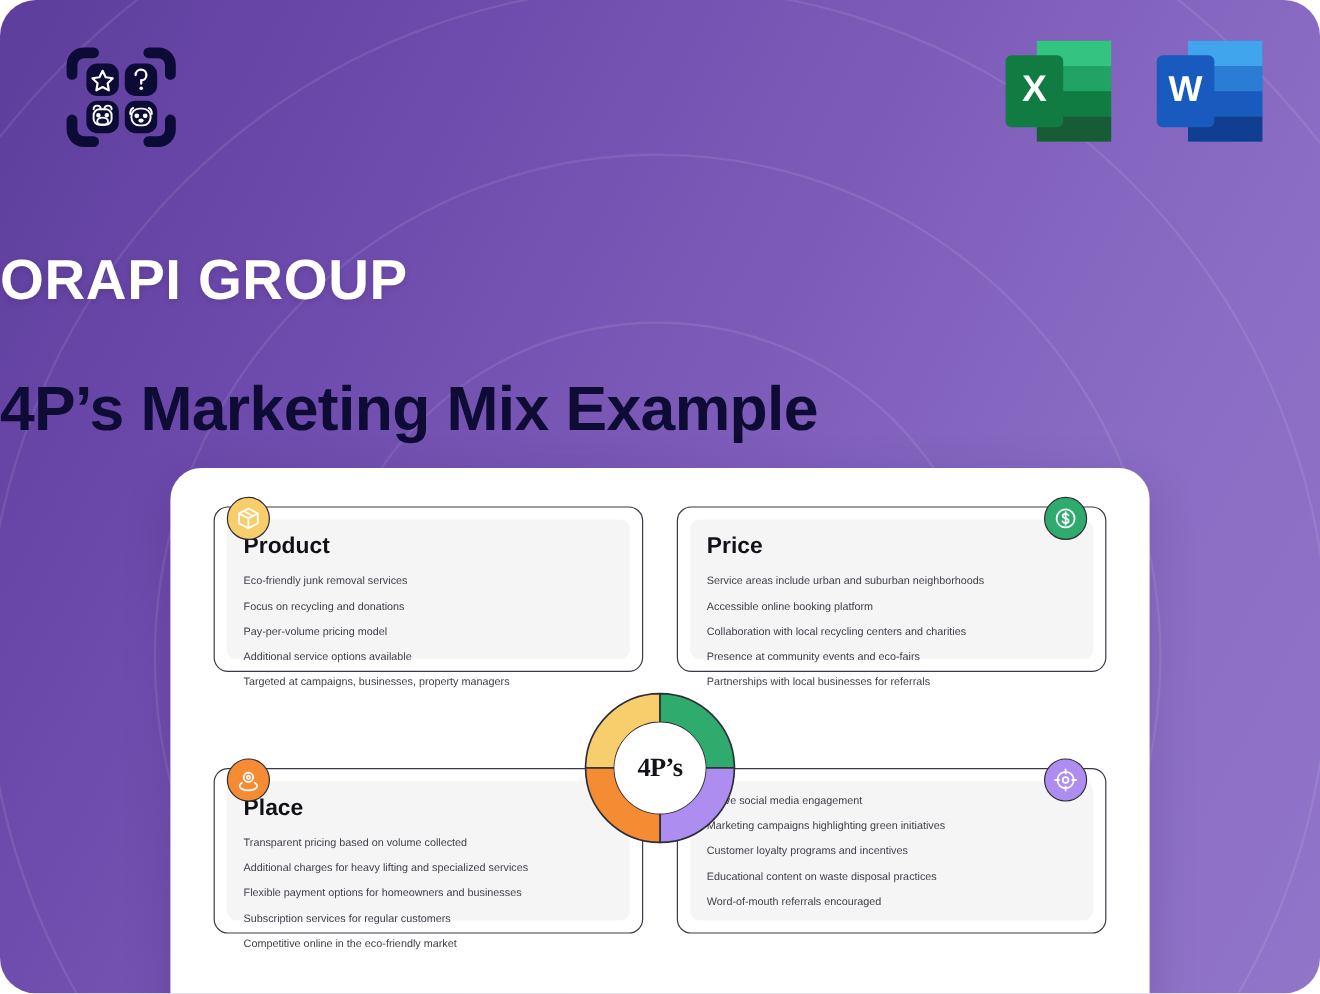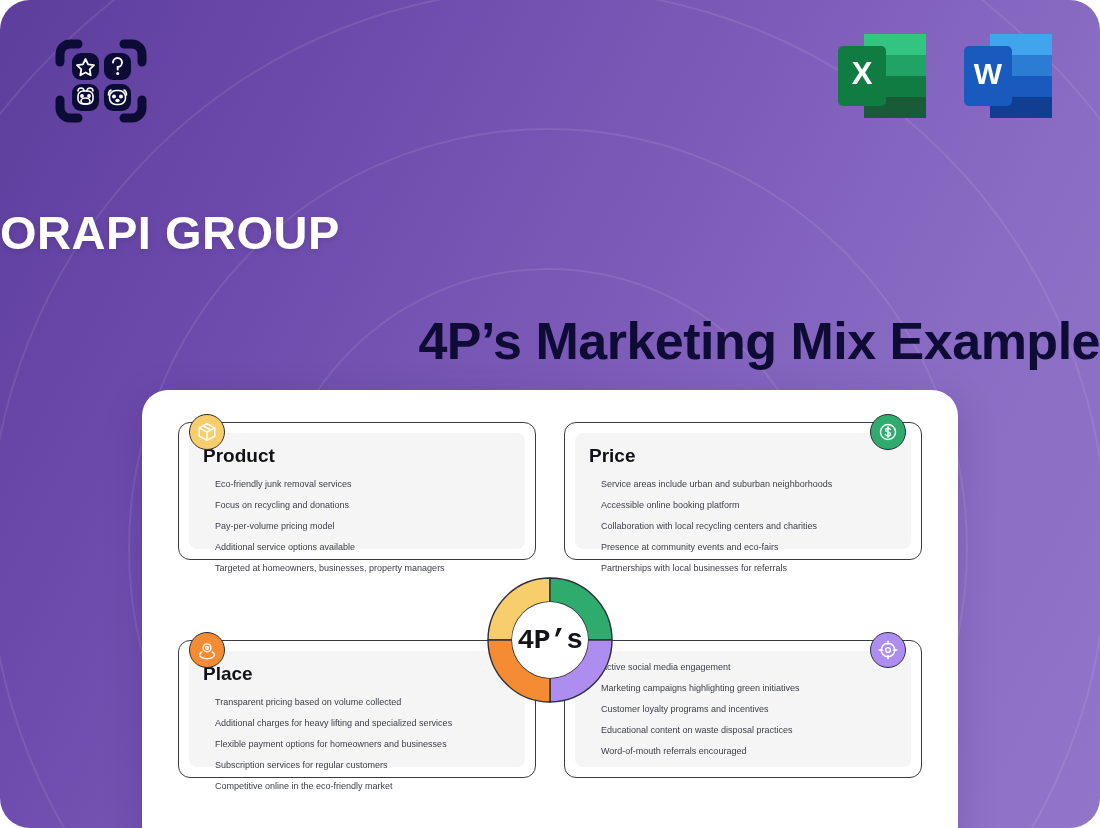--- a/index.html
+++ b/index.html
@@ -54,21 +54,21 @@
     text-align: left;
     color: #ffffff;
     font-size: 47px;
     font-weight: 700;
     letter-spacing: 0.5px;
     font-family: "Liberation Sans", sans-serif;
     text-shadow: 0 2px 6px rgba(0,0,0,0.12);
   }
   .main-title {
     position: absolute; left: 0; right: 0; top: 311px;
-    text-align: right;
+    text-align: left;
     color: #0e0b35;
     font-size: 52px;
     font-weight: 700;
     letter-spacing: -0.5px;
     font-family: "Liberation Sans", sans-serif;
   }
 
   
   .white-card {
     position: absolute;
@@ -106,21 +106,21 @@
 
   .quad.align-right .inner { text-align: left; }
 
   .quad h3 {
     font-size: 19px;
     font-weight: 700;
     color: #111218;
     margin-bottom: 13px;
     font-family: "Liberation Sans", sans-serif;
   }
-  .quad ul { list-style: none; margin-left: 12px; }
+  .quad ul { list-style: none; }
   .quad li {
     font-size: 9px;
     color: #3e4049;
     line-height: 1.05;
     margin-bottom: 11.5px;
     font-family: "Liberation Sans", sans-serif;
     white-space: nowrap;
   }
 
   
@@ -140,23 +140,23 @@
   
   .donut-wrap {
     position: absolute;
     left: 472px; top: 562px;
     width: 156px; height: 156px;
     z-index: 8;
   }
   .donut-center-text {
     position: absolute; inset: 0;
     display: flex; align-items: center; justify-content: center;
-    font-size: 28px; font-weight: 700; color: #141418;
+    font-size: 22px; font-weight: 700; color: #141418;
     letter-spacing: -0.5px;
-    font-family: Liberation Mono, monospace;
+    font-family: Liberation Serif, serif;
     pointer-events: none;
   }
 </style>
 </head>
 <body>
 
 <div class="stage">
   <div class="canvas">
 
     <div class="rings">
@@ -234,21 +234,21 @@
       <div class="grid">
 
         <div class="quad q-product">
           <div class="inner">
             <h3>Product</h3>
             <ul>
               <li>Eco-friendly junk removal services</li>
               <li>Focus on recycling and donations</li>
               <li>Pay-per-volume pricing model</li>
               <li>Additional service options available</li>
-              <li>Targeted at homeowners, businesses, property managers</li>
+              <li>Targeted at campaigns, businesses, property managers</li>
             </ul>
           </div>
         </div>
 
         <div class="quad q-price align-right">
           <div class="inner">
             <h3>Price</h3>
             <ul>
               <li>Service areas include urban and suburban neighborhoods</li>
               <li>Accessible online booking platform</li>

